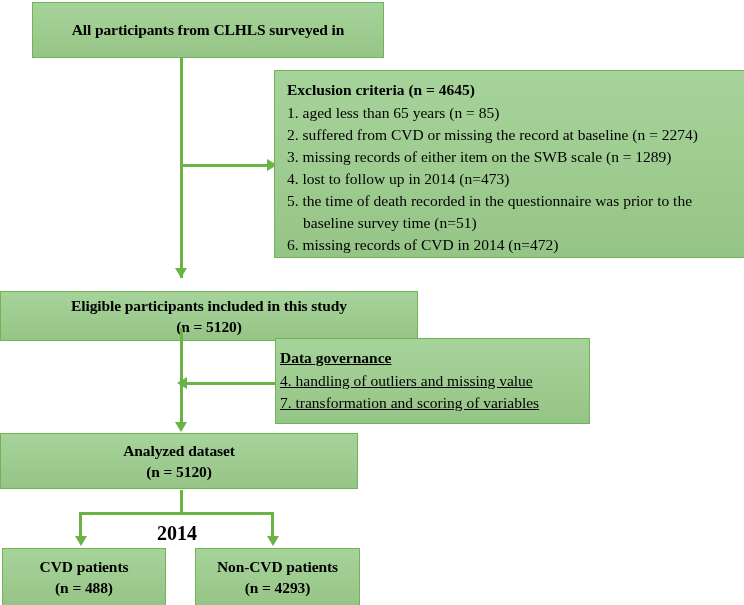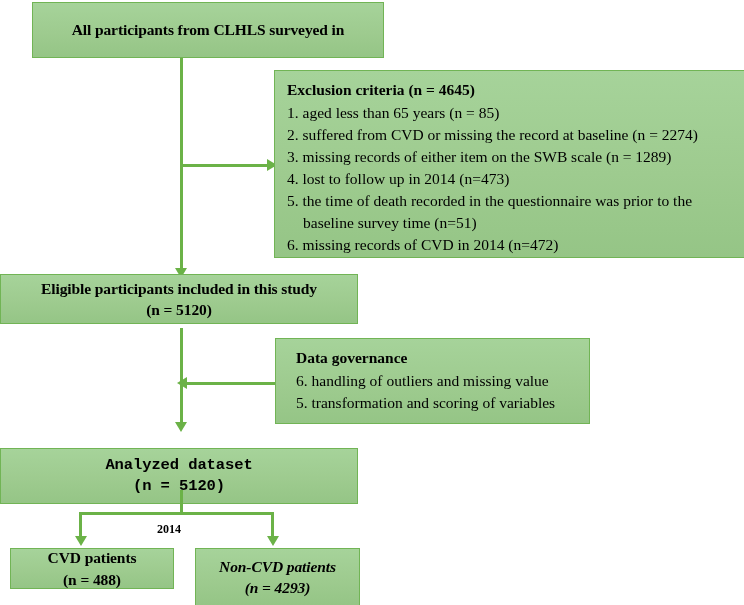--- a/index.html
+++ b/index.html
@@ -95,21 +95,21 @@
     width: 0;
     height: 0;
     border-top: 6px solid transparent;
     border-bottom: 6px solid transparent;
     border-right: 10px solid #6bb247;
   }
 
   .year-label {
     position: absolute;
     font-weight: bold;
-    font-size: 12px;
+    font-size: 20px;
     color: #000000;
     background: #ffffff;
     padding: 0 5px;
     white-space: nowrap;
   }
 </style>
 </head>
 <body>
 
 <div id="canvas">
@@ -128,54 +128,54 @@
     <div class="list-title">Exclusion criteria (n = 4645)</div>
     <div class="list-item">1. aged less than 65 years (n = 85)</div>
     <div class="list-item">2. suffered from CVD or missing the record at baseline (n = 2274)</div>
     <div class="list-item">3. missing records of either item on the SWB scale (n = 1289)</div>
     <div class="list-item">4. lost to follow up in 2014 (n=473)</div>
     <div class="list-item">5. the time of death recorded in the questionnaire was prior to the</div>
     <div class="list-item indent">baseline survey time (n=51)</div>
     <div class="list-item">6. missing records of CVD in 2014 (n=472)</div>
   </div>
 
-  <div class="box centered" style="left:0px; top:274px; width:358px; height:50px;">
+  <div class="box centered" style="left:0px; top:291px; width:418px; height:50px;">
     <div class="title-line">Eligible participants included in this study</div>
     <div class="title-line">(n = 5120)</div>
   </div>
 
   <div class="vline" style="left:180px; top:328px; height:96px;"></div>
   <div class="arrow-down" style="left:175px; top:422px;"></div>
 
   <div class="hline" style="left:185px; top:382px; width:92px;"></div>
   <div class="arrow-left" style="left:177px; top:377px;"></div>
 
-  <div class="box listbox" style="left:275px; top:338px; width:315px; height:86px; padding:8px 0 0 20px;">
+  <div class="box listbox" style="left:275px; top:338px; width:315px; height:86px; padding:8px 0 0 4px;text-decoration:underline;">
     <div class="list-title">Data governance</div>
-    <div class="list-item">6. handling of outliers and missing value</div>
-    <div class="list-item">5. transformation and scoring of variables</div>
+    <div class="list-item">4. handling of outliers and missing value</div>
+    <div class="list-item">7. transformation and scoring of variables</div>
   </div>
 
-  <div class="box centered" style="left:0px; top:448px; width:358px; height:56px;font-family:Liberation Mono, monospace;">
+  <div class="box centered" style="left:0px; top:433px; width:358px; height:56px;">
     <div class="title-line">Analyzed dataset</div>
     <div class="title-line">(n = 5120)</div>
   </div>
 
   <div class="vline" style="left:180px; top:490px; height:24px;"></div>
   <div class="hline" style="left:79px; top:512px; width:195px;"></div>
   <div class="vline" style="left:79px; top:512px; height:26px;"></div>
   <div class="arrow-down" style="left:75px; top:536px;"></div>
   <div class="vline" style="left:271px; top:512px; height:26px;"></div>
   <div class="arrow-down" style="left:267px; top:536px;"></div>
 
   <div class="year-label" style="left:152px; top:522px;">2014</div>
 
-  <div class="box centered" style="left:2px; top:548px; width:164px; height:41px;margin-left:8px;">
+  <div class="box centered" style="left:2px; top:548px; width:164px; height:58px;">
     <div class="title-line">CVD patients</div>
     <div class="title-line">(n = 488)</div>
   </div>
 
-  <div class="box centered" style="left:195px; top:548px; width:165px; height:58px;font-style:italic;">
+  <div class="box centered" style="left:195px; top:548px; width:165px; height:58px;">
     <div class="title-line">Non-CVD patients</div>
     <div class="title-line">(n = 4293)</div>
   </div>
 
 </div>
 
 </body></html>

